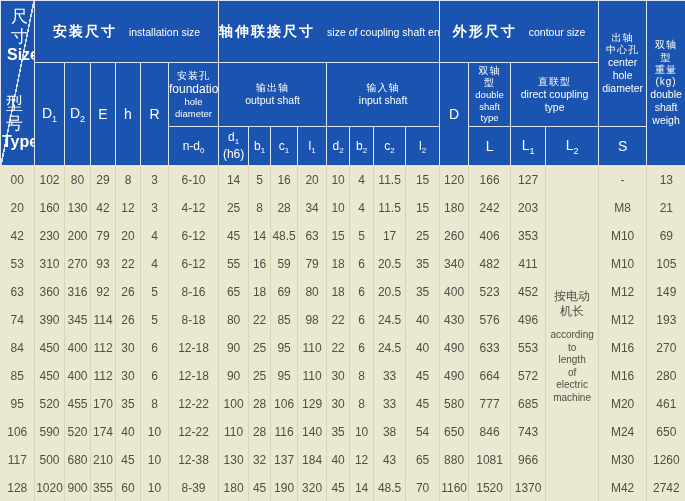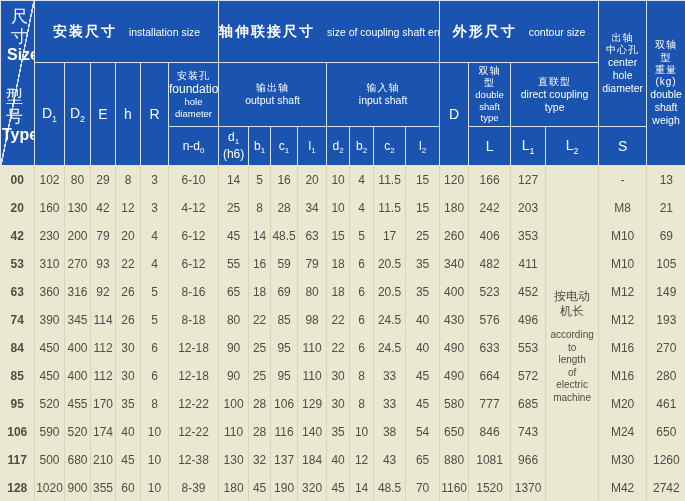--- a/index.html
+++ b/index.html
@@ -42,38 +42,38 @@
   th.grp{white-space:nowrap;}
   
   th.corner{position:relative;}
   .corner-diag{position:absolute;left:0;top:0;right:0;bottom:0;
     background:linear-gradient(to bottom right,
       transparent calc(50% - 0.8px),
       rgba(226,234,248,0.9) calc(50% - 0.8px),
       rgba(226,234,248,0.9) calc(50% + 0.8px),
       transparent calc(50% + 0.8px));}
   .corner-top{position:absolute;top:6px;right:1px;width:26px;text-align:center;line-height:1.1;}
-  .corner-bottom{position:absolute;bottom:21px;left:1px;width:26px;text-align:left;line-height:1.1;}
+  .corner-bottom{position:absolute;bottom:14px;left:1px;width:26px;text-align:left;line-height:1.1;}
   .vert{display:block;width:1.05em;margin:0 auto;word-break:break-all;line-height:1.15;font-size:17px;}
   .corner .en{font-size:16px;display:block;font-weight:bold;}
   
   tbody tr{height:28px;}
   tbody td{
     background:var(--body-bg);
     color:var(--body-text);
     border-left:1px solid var(--body-line);
     border-right:1px solid var(--body-line);
     border-top:none;border-bottom:none;
     font-size:12px;
     text-align:center;
     vertical-align:middle;
     overflow:hidden;
     white-space:nowrap;
   }
-  tbody td:first-child{border-left:none;font-weight:bold;}
+  tbody td:first-child{border-left:none;}
   tbody td:last-child{border-right:none;}
   td.note-cell{line-height:1.25;vertical-align:middle;padding-top:26px;}
   td.note-cell .note-zh{font-size:12px;white-space:nowrap;}
   td.note-cell .note-gap{height:10px;}
   td.note-cell .note-en{font-size:10px;white-space:nowrap;}
 </style>
 </head>
 <body>
 
 <div class="screen">

